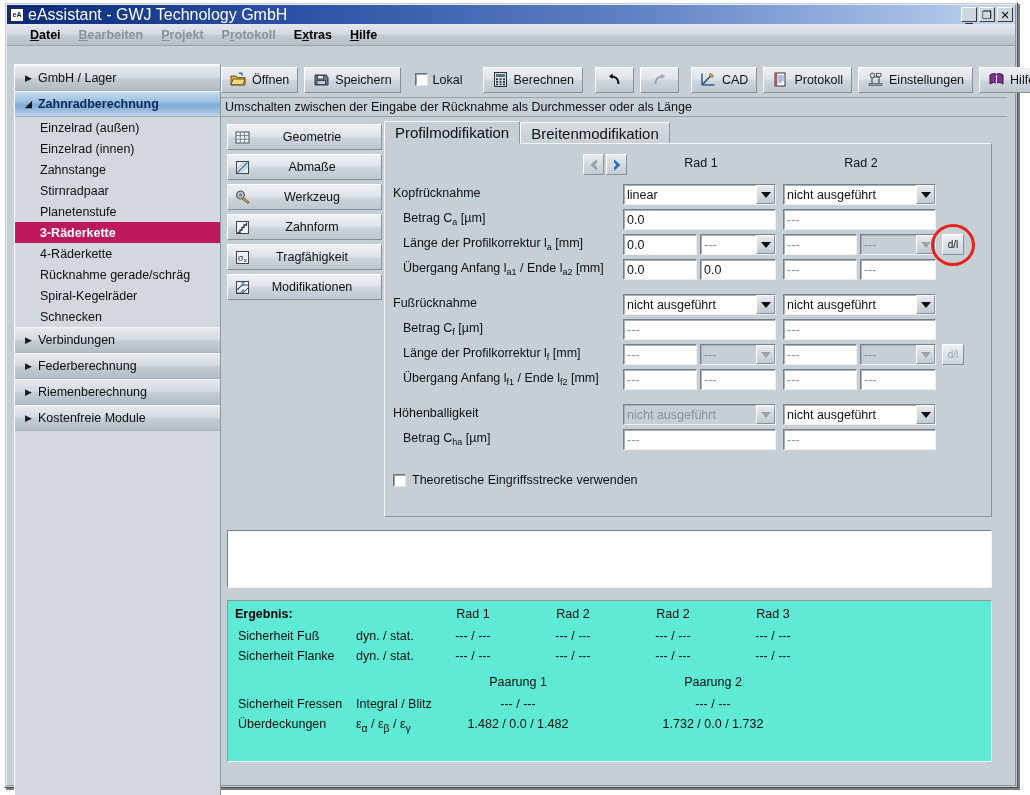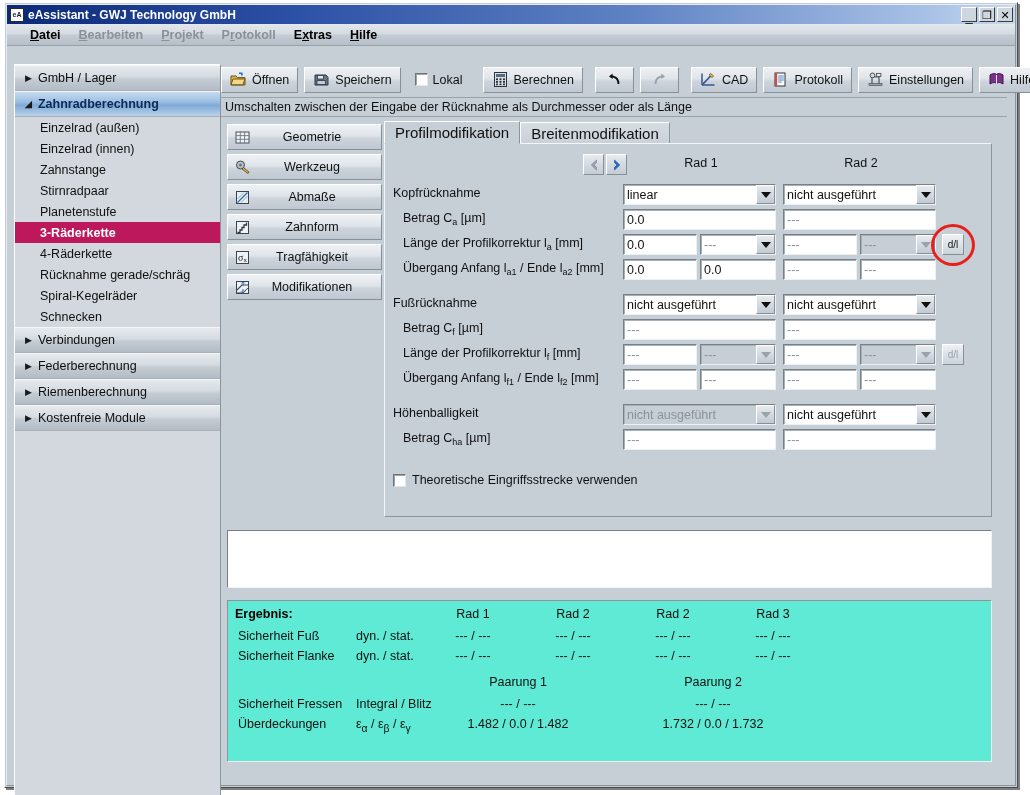--- a/index.html
+++ b/index.html
@@ -45,21 +45,21 @@
   .title-icon {
     width: 14px; height: 14px;
     background: #ffffff;
     border: 1px solid #2a2a2a;
     font-size: 7px; line-height: 12px; text-align: center;
     color: #123; font-weight: bold;
     margin-right: 4px;
     overflow: hidden;
   }
   .title-text {
-    color: #ffffff; font-size: 12px; font-weight: bold;
+    color: #ffffff; font-size: 16px; font-weight: normal;
     white-space: nowrap;
     flex: 1;
   }
   .title-buttons { display: flex; gap: 2px; }
   .tbtn {
     width: 16px; height: 15px;
     background: #ced6de;
     border: 1px solid #ffffff;
     border-right-color: #3c3c3c; border-bottom-color: #3c3c3c;
     font-size: 10px; line-height: 12px; text-align: center;
@@ -566,37 +566,37 @@
                       <path d="M2 6.6 h13"></path>
                       <path d="M2 10.3 h13"></path>
                 </g>
               </svg>
             </span>
             <span class="lbl">Geometrie</span>
           </div>
           <div class="sec-btn">
             <span class="icn">
               <svg width="17" height="17" viewBox="0 0 17 17">
-                <circle cx="6.5" cy="6" r="4" fill="#b9c2cb" stroke="#424a52" stroke-width="1"></circle>
-                <circle cx="6.5" cy="6" r="1.5" fill="#6c757e"></circle>
-                <path d="M8 10 L14 14.5 L15 13 L9.4 8.6 z" fill="#d9b05a" stroke="#5c4613" stroke-width="0.8"></path>
-              </svg>
-            </span>
-            <span class="lbl">Werkzeug</span>
-          </div>
-          <div class="sec-btn">
-            <span class="icn">
-              <svg width="17" height="17" viewBox="0 0 17 17">
                 <rect x="2.5" y="2.5" width="12" height="12" fill="#e8edf2" stroke="#3c444c" stroke-width="1"></rect>
                 <path d="M3.5 13.5 L13.5 3.5" stroke="#2f6bb0" stroke-width="1.2"></path>
                 <path d="M3.5 10 L10 3.5" stroke="#8aa6c4" stroke-width="0.9"></path>
                 <path d="M7 13.5 L13.5 7" stroke="#8aa6c4" stroke-width="0.9"></path>
               </svg>
             </span>
             <span class="lbl">Abmaße</span>
+          </div>
+          <div class="sec-btn">
+            <span class="icn">
+              <svg width="17" height="17" viewBox="0 0 17 17">
+                <circle cx="6.5" cy="6" r="4" fill="#b9c2cb" stroke="#424a52" stroke-width="1"></circle>
+                <circle cx="6.5" cy="6" r="1.5" fill="#6c757e"></circle>
+                <path d="M8 10 L14 14.5 L15 13 L9.4 8.6 z" fill="#d9b05a" stroke="#5c4613" stroke-width="0.8"></path>
+              </svg>
+            </span>
+            <span class="lbl">Werkzeug</span>
           </div>
           <div class="sec-btn">
             <span class="icn">
               <svg width="17" height="17" viewBox="0 0 17 17">
                 <rect x="2.5" y="2.5" width="12" height="12" fill="#eef2f6" stroke="#3c444c" stroke-width="1"></rect>
                 <path d="M3.5 13.5 L6 13.5 L6 11 L8 11 L8 8.5 L10 8.5 L10 6 L12.5 6 L12.5 3.5" fill="none" stroke="#2b343d" stroke-width="1.3"></path>
               </svg>
             </span>
             <span class="lbl">Zahnform</span>
           </div>

